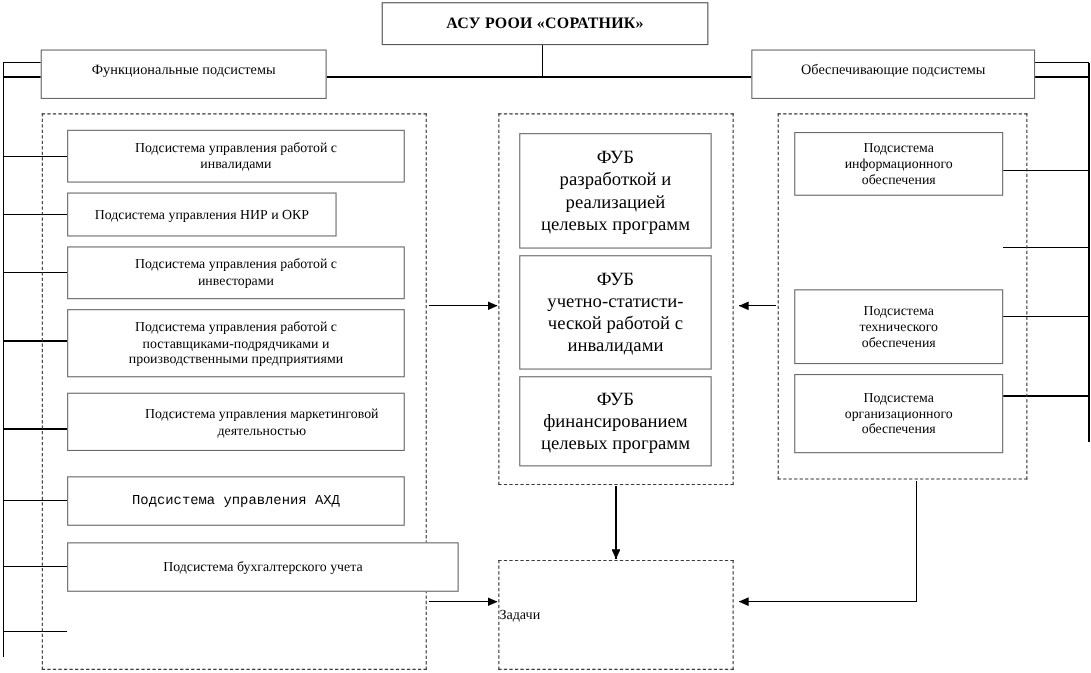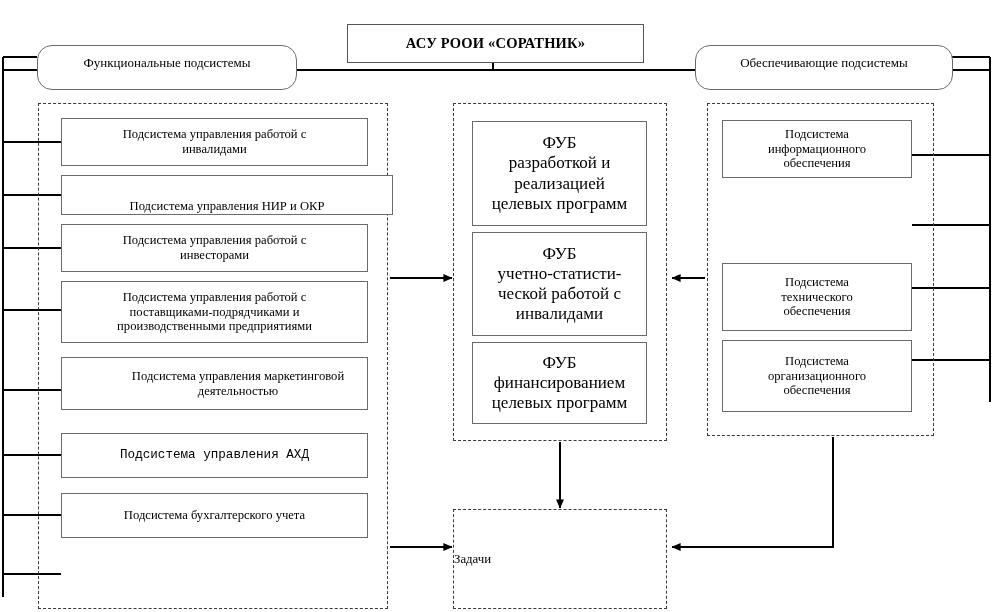--- a/index.html
+++ b/index.html
@@ -39,21 +39,20 @@
   .node.title {
     border: 1px solid #555555;
     font-weight: bold;
     font-size: 14.5px;
     letter-spacing: .2px;
   }
   .node.header {
     font-size: 13px;
     align-items: flex-start;
     padding-top: 9px;
-    border-radius: 15px;
   }
   .node.leaf {
     font-size: 12.6px;
   }
   .node.centerbox {
     font-size: 17px;
   }
   .group {
     position: absolute;
     box-sizing: border-box;
@@ -121,62 +120,62 @@
       <path d="M705,278 L672,278" marker-end="url(#ah)"></path>
 
       <path d="M560,442 L560,508" marker-end="url(#ah)"></path>
 
       <path d="M390,547 L452,547" marker-end="url(#ah)"></path>
 
       <path d="M833,437 L833,547 L672,547" marker-end="url(#ah)"></path>
     </g>
   </svg>
 
-  <div class="node title" style="left:347px; top:2px; width:297px; height:39px;margin-top:22px;">
+  <div class="node title" style="left:347px; top:2px; width:297px; height:39px;">
     <span>АСУ РООИ «СОРАТНИК»</span>
   </div>
 
   <div class="node header" style="left:37px; top:45px; width:260px; height:45px;">
     <span>Функциональные подсистемы</span>
   </div>
-  <div class="node header" style="left:683px; top:45px; width:258px; height:45px;margin-left:12px;">
+  <div class="node header" style="left:683px; top:45px; width:258px; height:45px;">
     <span>Обеспечивающие подсистемы</span>
   </div>
 
   <div class="group" style="left:38px; top:103px; width:350px; height:506px;"></div>
   <div class="group" style="left:453px; top:103px; width:214px; height:338px;"></div>
   <div class="group" style="left:707px; top:103px; width:227px; height:333px;"></div>
   <div class="group tasks" style="left:453px; top:509px; width:214px; height:100px;">
     <span class="tasks-label">Задачи</span>
   </div>
 
   <div class="node leaf" style="left:61px; top:118px; width:307px; height:48px;">
     <span>Подсистема управления работой с
 инвалидами</span>
   </div>
-  <div class="node leaf" style="left:61px; top:175px; width:332px; height:40px;align-items:flex-end;">
+  <div class="node leaf" style="left:61px; top:175px; width:245px; height:40px;">
     <span>Подсистема управления НИР и ОКР</span>
   </div>
   <div class="node leaf" style="left:61px; top:224px; width:307px; height:48px;">
     <span>Подсистема управления работой с
 инвесторами</span>
   </div>
   <div class="node leaf" style="left:61px; top:281px; width:307px; height:62px;">
     <span>Подсистема управления работой с
 поставщиками-подрядчиками и
 производственными предприятиями</span>
   </div>
   <div class="node leaf" style="left:61px; top:357px; width:307px; height:53px;padding-left:47px;">
     <span>Подсистема управления маркетинговой
 деятельностью</span>
   </div>
   <div class="node leaf" style="left:61px; top:433px; width:307px; height:45px;font-family:Liberation Mono, monospace;">
     <span>Подсистема управления АХД</span>
   </div>
-  <div class="node leaf" style="left:61px; top:493px; width:307px; height:45px;">
+  <div class="node leaf" style="left:61px; top:493px; width:356px; height:45px;">
     <span>Подсистема бухгалтерского учета</span>
   </div>
 
   <div class="node centerbox" style="left:472px; top:121px; width:175px; height:105px;">
     <span>ФУБ
 разработкой и
 реализацией
 целевых программ</span>
   </div>
   <div class="node centerbox" style="left:472px; top:232px; width:175px; height:104px;">

